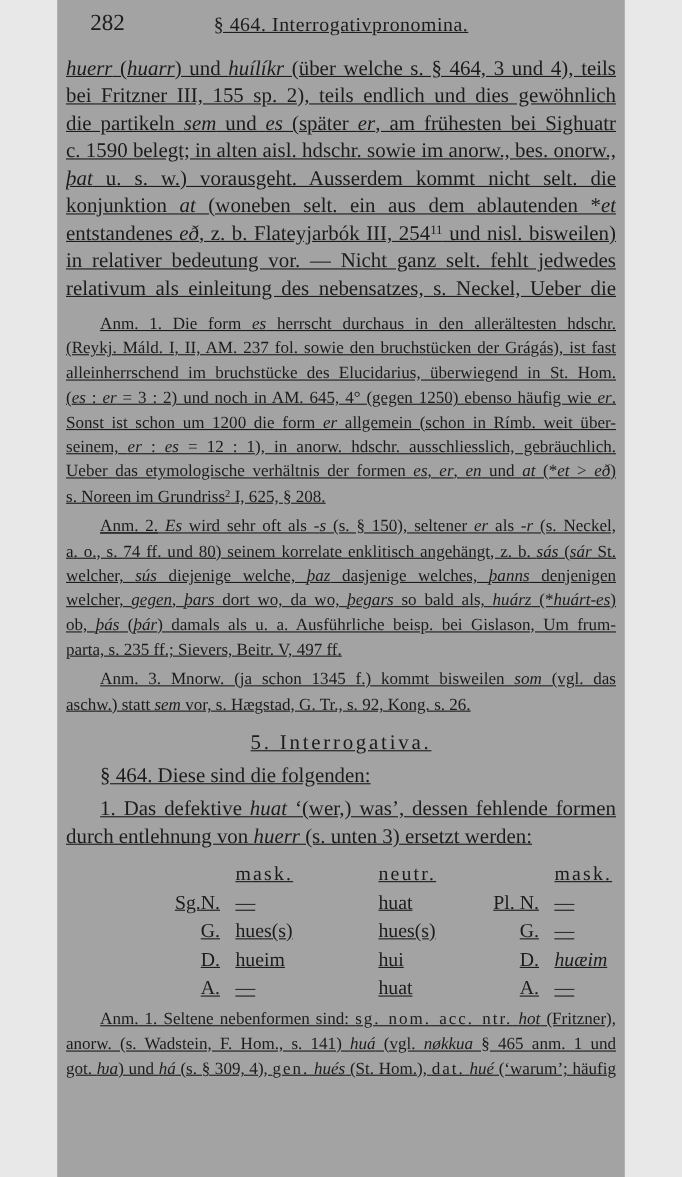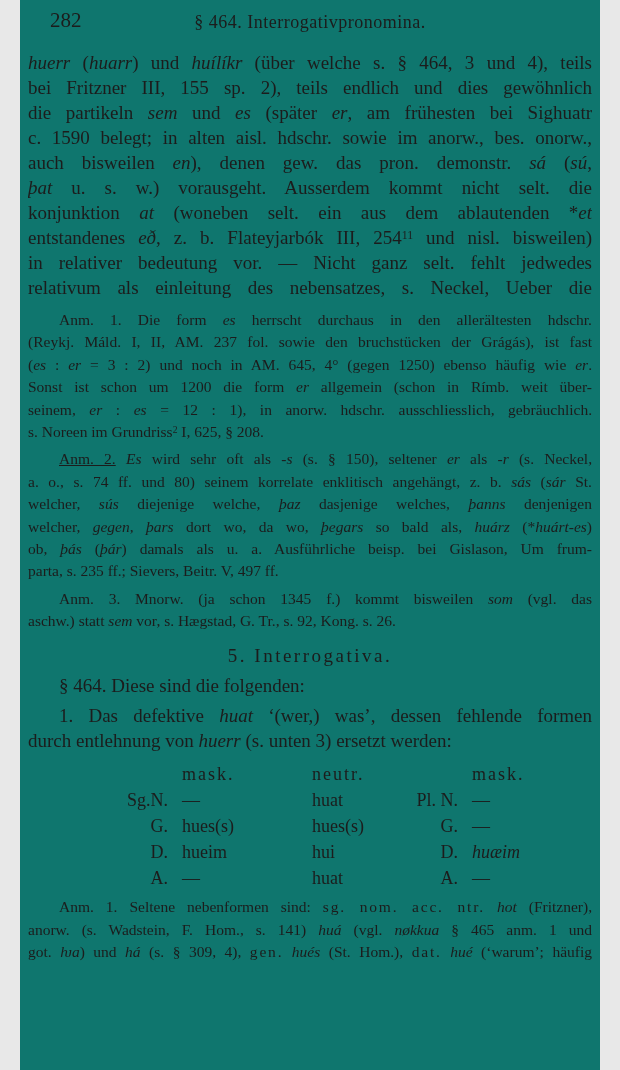--- a/index.html
+++ b/index.html
@@ -1,24 +1,25 @@
 <!DOCTYPE html>
 <html><head>
 <meta charset="utf-8">
 <style>
   html,body{margin:0;padding:0;}
   body{background:#e8e8e8;}
   .page{
     position:relative;
-    width:580px;height:1070px;
+    width:516px;height:1070px;
     margin:0 auto;
-    background:#0f766e;
+    background:#a3a3a3;
     color:#1c1c1c;
     font-family:"Liberation Serif","DejaVu Serif",serif;
     overflow:hidden;
+    text-decoration:underline;
   }
   .header{position:relative;padding:12px 8px 0 8px;height:26px;}
   .page-num{position:absolute;left:30px;top:8px;font-size:21px;}
   .running-title{display:block;text-align:center;font-size:18px;letter-spacing:0.5px;}
   .content{padding:4px 8px 0 8px;}
   .para{margin:0;}
   .para.main{font-size:19px;line-height:25px;margin-top:8px;}
   .para.small{font-size:15.5px;line-height:22.4px;margin-top:9px;}
   .para.tight{margin-top:5px;}
   .line{text-align:left;overflow:hidden;}
@@ -47,33 +48,34 @@
   <div class="header">
     <span class="page-num">282</span>
     <span class="running-title">§ 464. Interrogativpronomina.</span>
   </div>
   <div class="content">
       <div class="para main">
         <div class="line j"><span class="it">huerr</span><span> (</span><span class="it">huarr</span><span>) und </span><span class="it">huílíkr</span><span> (über welche s. § 464, 3 und 4), teils</span></div>
         <div class="line j"><span>bei Fritzner III, 155 sp. 2), teils endlich und dies gewöhnlich</span></div>
         <div class="line j"><span>die partikeln </span><span class="it">sem</span><span> und </span><span class="it">es</span><span> (später </span><span class="it">er</span><span>, am frühesten bei Sighuatr</span></div>
         <div class="line j"><span>c. 1590 belegt; in alten aisl. hdschr. sowie im anorw., bes. onorw.,</span></div>
-        <div class="line j"><span>auch bisweilen </span><span class="it">en</span><span>), denen gew. das pron. demonstr. </span><span class="it">sá</span><span> (</span><span class="it">sú</span><span>,</span></div>
         <div class="line j"><span class="it">þat</span><span> u. s. w.) vorausgeht. Ausserdem kommt nicht selt. die</span></div>
         <div class="line j"><span>konjunktion </span><span class="it">at</span><span> (woneben selt. ein aus dem ablautenden *</span><span class="it">et</span></div>
         <div class="line j"><span>entstandenes </span><span class="it">eð</span><span>, z. b. Flateyjarbók III, 254</span><span class="sup">11</span><span> und nisl. bisweilen)</span></div>
         <div class="line j"><span>in relativer bedeutung vor. — Nicht ganz selt. fehlt jedwedes</span></div>
         <div class="line j"><span>relativum als einleitung des nebensatzes, s. Neckel, Ueber die</span></div>
       </div>
       <div class="para small">
         <div class="line j ind"><span>Anm. 1. Die form </span><span class="it">es</span><span> herrscht durchaus in den allerältesten hdschr.</span></div>
         <div class="line j"><span>(Reykj. Máld. I, II, AM. 237 fol. sowie den bruchstücken der Grágás), ist fast</span></div>
+        <div class="line j"><span>alleinherrschend im bruchstücke des Elucidarius, überwiegend in St. Hom.</span></div>
         <div class="line j"><span>(</span><span class="it">es</span><span> : </span><span class="it">er</span><span> = 3 : 2) und noch in AM. 645, 4° (gegen 1250) ebenso häufig wie </span><span class="it">er</span><span>.</span></div>
         <div class="line j"><span>Sonst ist schon um 1200 die form </span><span class="it">er</span><span> allgemein (schon in Rímb. weit über-</span></div>
         <div class="line j"><span>seinem, </span><span class="it">er</span><span> : </span><span class="it">es</span><span> = 12 : 1), in anorw. hdschr. ausschliesslich, gebräuchlich.</span></div>
+        <div class="line j"><span>Ueber das etymologische verhältnis der formen </span><span class="it">es</span><span>, </span><span class="it">er</span><span>, </span><span class="it">en</span><span> und </span><span class="it">at</span><span> (*</span><span class="it">et</span><span> &gt; </span><span class="it">eð</span><span>)</span></div>
         <div class="line"><span>s. Noreen im Grundriss</span><span class="sup">2</span><span> I, 625, § 208.</span></div>
       </div>
       <div class="para small tight">
         <div class="line j ind"><span class="ul">Anm. 2.</span><span>  </span><span class="it">Es</span><span> wird sehr oft als -</span><span class="it">s</span><span> (s. § 150), seltener </span><span class="it">er</span><span> als -</span><span class="it">r</span><span> (s. Neckel,</span></div>
         <div class="line j"><span>a. o., s. 74 ff. und 80) seinem korrelate enklitisch angehängt, z. b. </span><span class="it">sás</span><span> (</span><span class="it">sár</span><span> St.</span></div>
         <div class="line j"><span>welcher, </span><span class="it">sús</span><span> diejenige welche, </span><span class="it">þaz</span><span> dasjenige welches, </span><span class="it">þanns</span><span> denjenigen</span></div>
         <div class="line j"><span>welcher, </span><span class="it">gegen</span><span>, </span><span class="it">þars</span><span> dort wo, da wo, </span><span class="it">þegars</span><span> so bald als, </span><span class="it">huárz</span><span> (*</span><span class="it">huárt-es</span><span>)</span></div>
         <div class="line j"><span>ob, </span><span class="it">þás</span><span> (</span><span class="it">þár</span><span>) damals als u. a. Ausführliche beisp. bei Gislason, Um frum-</span></div>
         <div class="line"><span>parta, s. 235 ff.; Sievers, Beitr. V, 497 ff.</span></div>
       </div>

